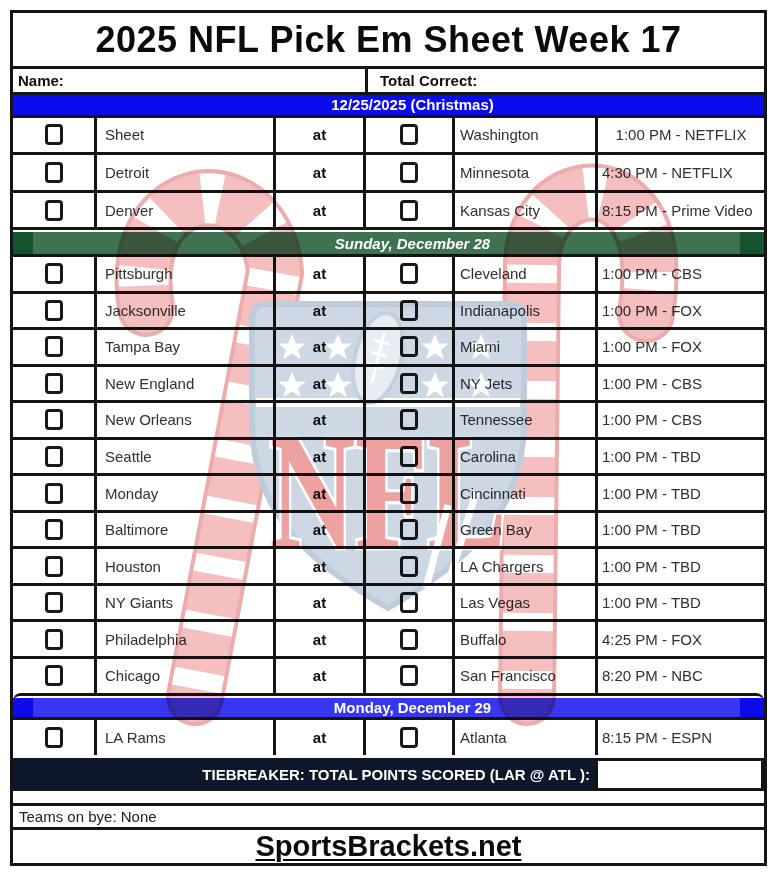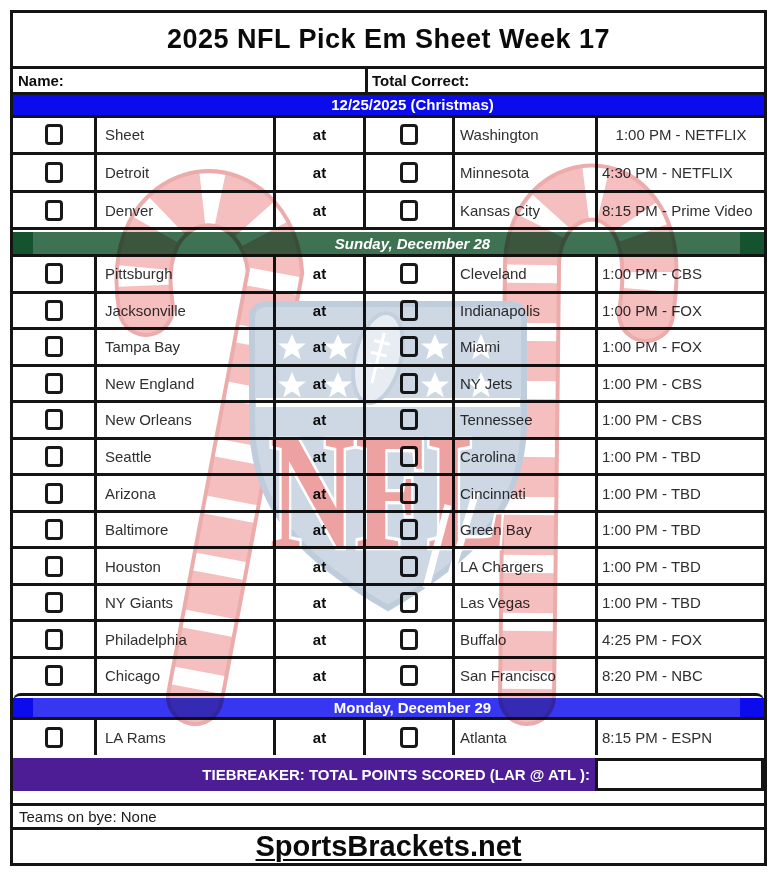--- a/index.html
+++ b/index.html
@@ -12,25 +12,25 @@
     width:777px;height:873px;position:relative;background:#ffffff;
     font-family:"Liberation Sans", sans-serif;overflow:hidden;
   }
   .sheet{
     position:absolute;left:10px;top:10px;width:757px;height:856px;
     box-sizing:border-box;border:3px solid var(--line);background:#fff;
     display:flex;flex-direction:column;z-index:1;
   }
   
   .row-title{height:54px;display:flex;align-items:center;justify-content:center;}
-  .title-text{font-size:27px;font-weight:bold;color:#0b0b0b;letter-spacing:.5px;}
+  .title-text{font-size:36px;font-weight:bold;color:#0b0b0b;letter-spacing:.5px;}
   .row-name{height:26px;border-top:3px solid var(--line);display:flex;box-sizing:border-box;}
   .name-cell{width:355px;box-sizing:border-box;border-right:3px solid var(--line);
     display:flex;align-items:center;padding-left:5px;}
-  .total-cell{flex:1;display:flex;align-items:center;padding-left:4px;}
+  .total-cell{flex:1;display:flex;align-items:center;padding-left:12px;}
   .field-label{font-weight:bold;font-size:15px;color:#0d0d0d;}
   .field-fill{flex:1;height:100%;}
 
   .banner-wrap{border-top:3px solid var(--line);box-sizing:border-box;background:#fff;}
   .banner-wrap.b0{height:23px;}
   .banner-wrap.b1{height:27px;padding-top:2px;}
   .banner-wrap.b2{height:25px;padding-top:2px;border-radius:8px;}
   .banner-inner{position:relative;height:100%;background:var(--blue);
     display:flex;align-items:center;justify-content:center;padding-left:48px;}
   .banner-overlay{position:absolute;top:0;bottom:0;left:20px;right:24px;
@@ -347,21 +347,21 @@
     <div class="cell c6">
       <span class="time">1:00 PM - TBD</span>
     </div>
   </div>
 
   <div class="game-row s1">
     <div class="cell c1">
       <span class="checkbox"></span>
     </div>
     <div class="cell c2">
-      <span class="team">Arizona</span>
+      <span class="team">Monday</span>
     </div>
     <div class="cell c3">
       <span class="at">at</span>
     </div>
     <div class="cell c4">
       <span class="checkbox"></span>
     </div>
     <div class="cell c5">
       <span class="team">Cincinnati</span>
     </div>
@@ -498,21 +498,21 @@
     <div class="cell c5">
       <span class="team">Atlanta</span>
     </div>
     <div class="cell c6">
       <span class="time">8:15 PM - ESPN</span>
     </div>
   </div>
 </div>
 
   <div class="tb-row">
-    <div class="tb-blue" style="background: #4c1d95;">
+    <div class="tb-blue" style="background: #0f172a;">
       <span>TIEBREAKER: TOTAL POINTS SCORED (LAR @ ATL ):</span>
     </div>
     <div class="tb-cell"></div>
   </div>
 
   <div class="bye-row">
     <span>Teams on bye: None</span>
   </div>
 
   <div class="footer-row">

